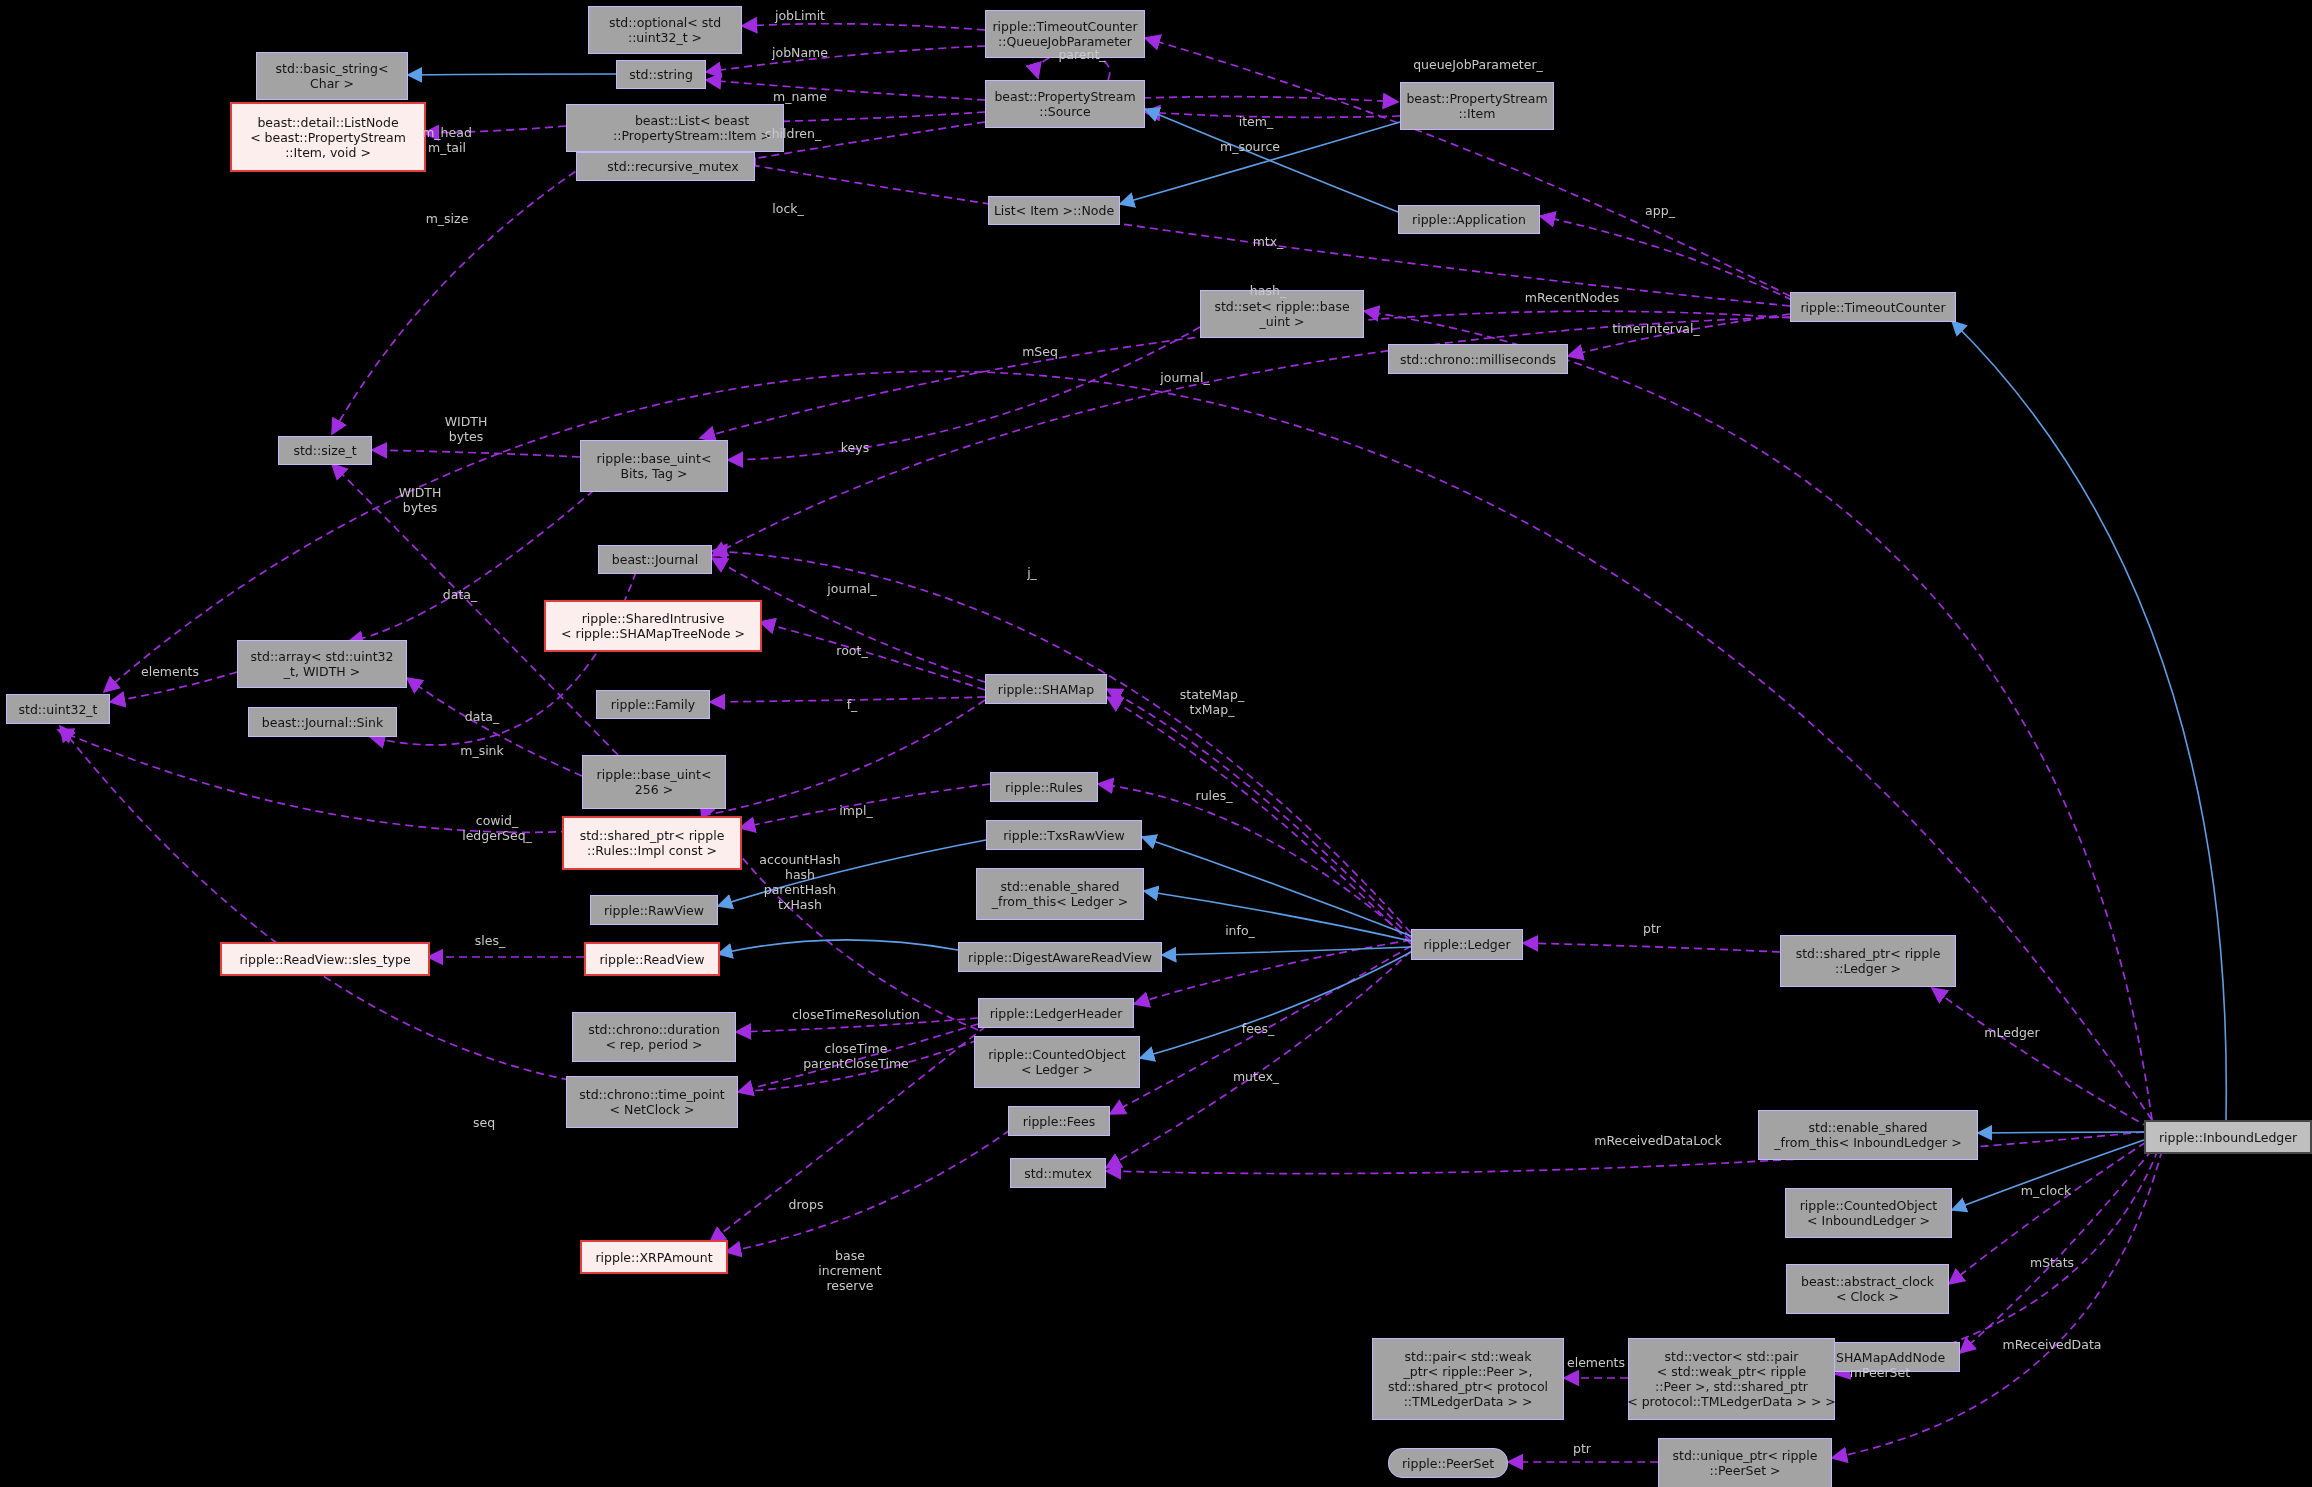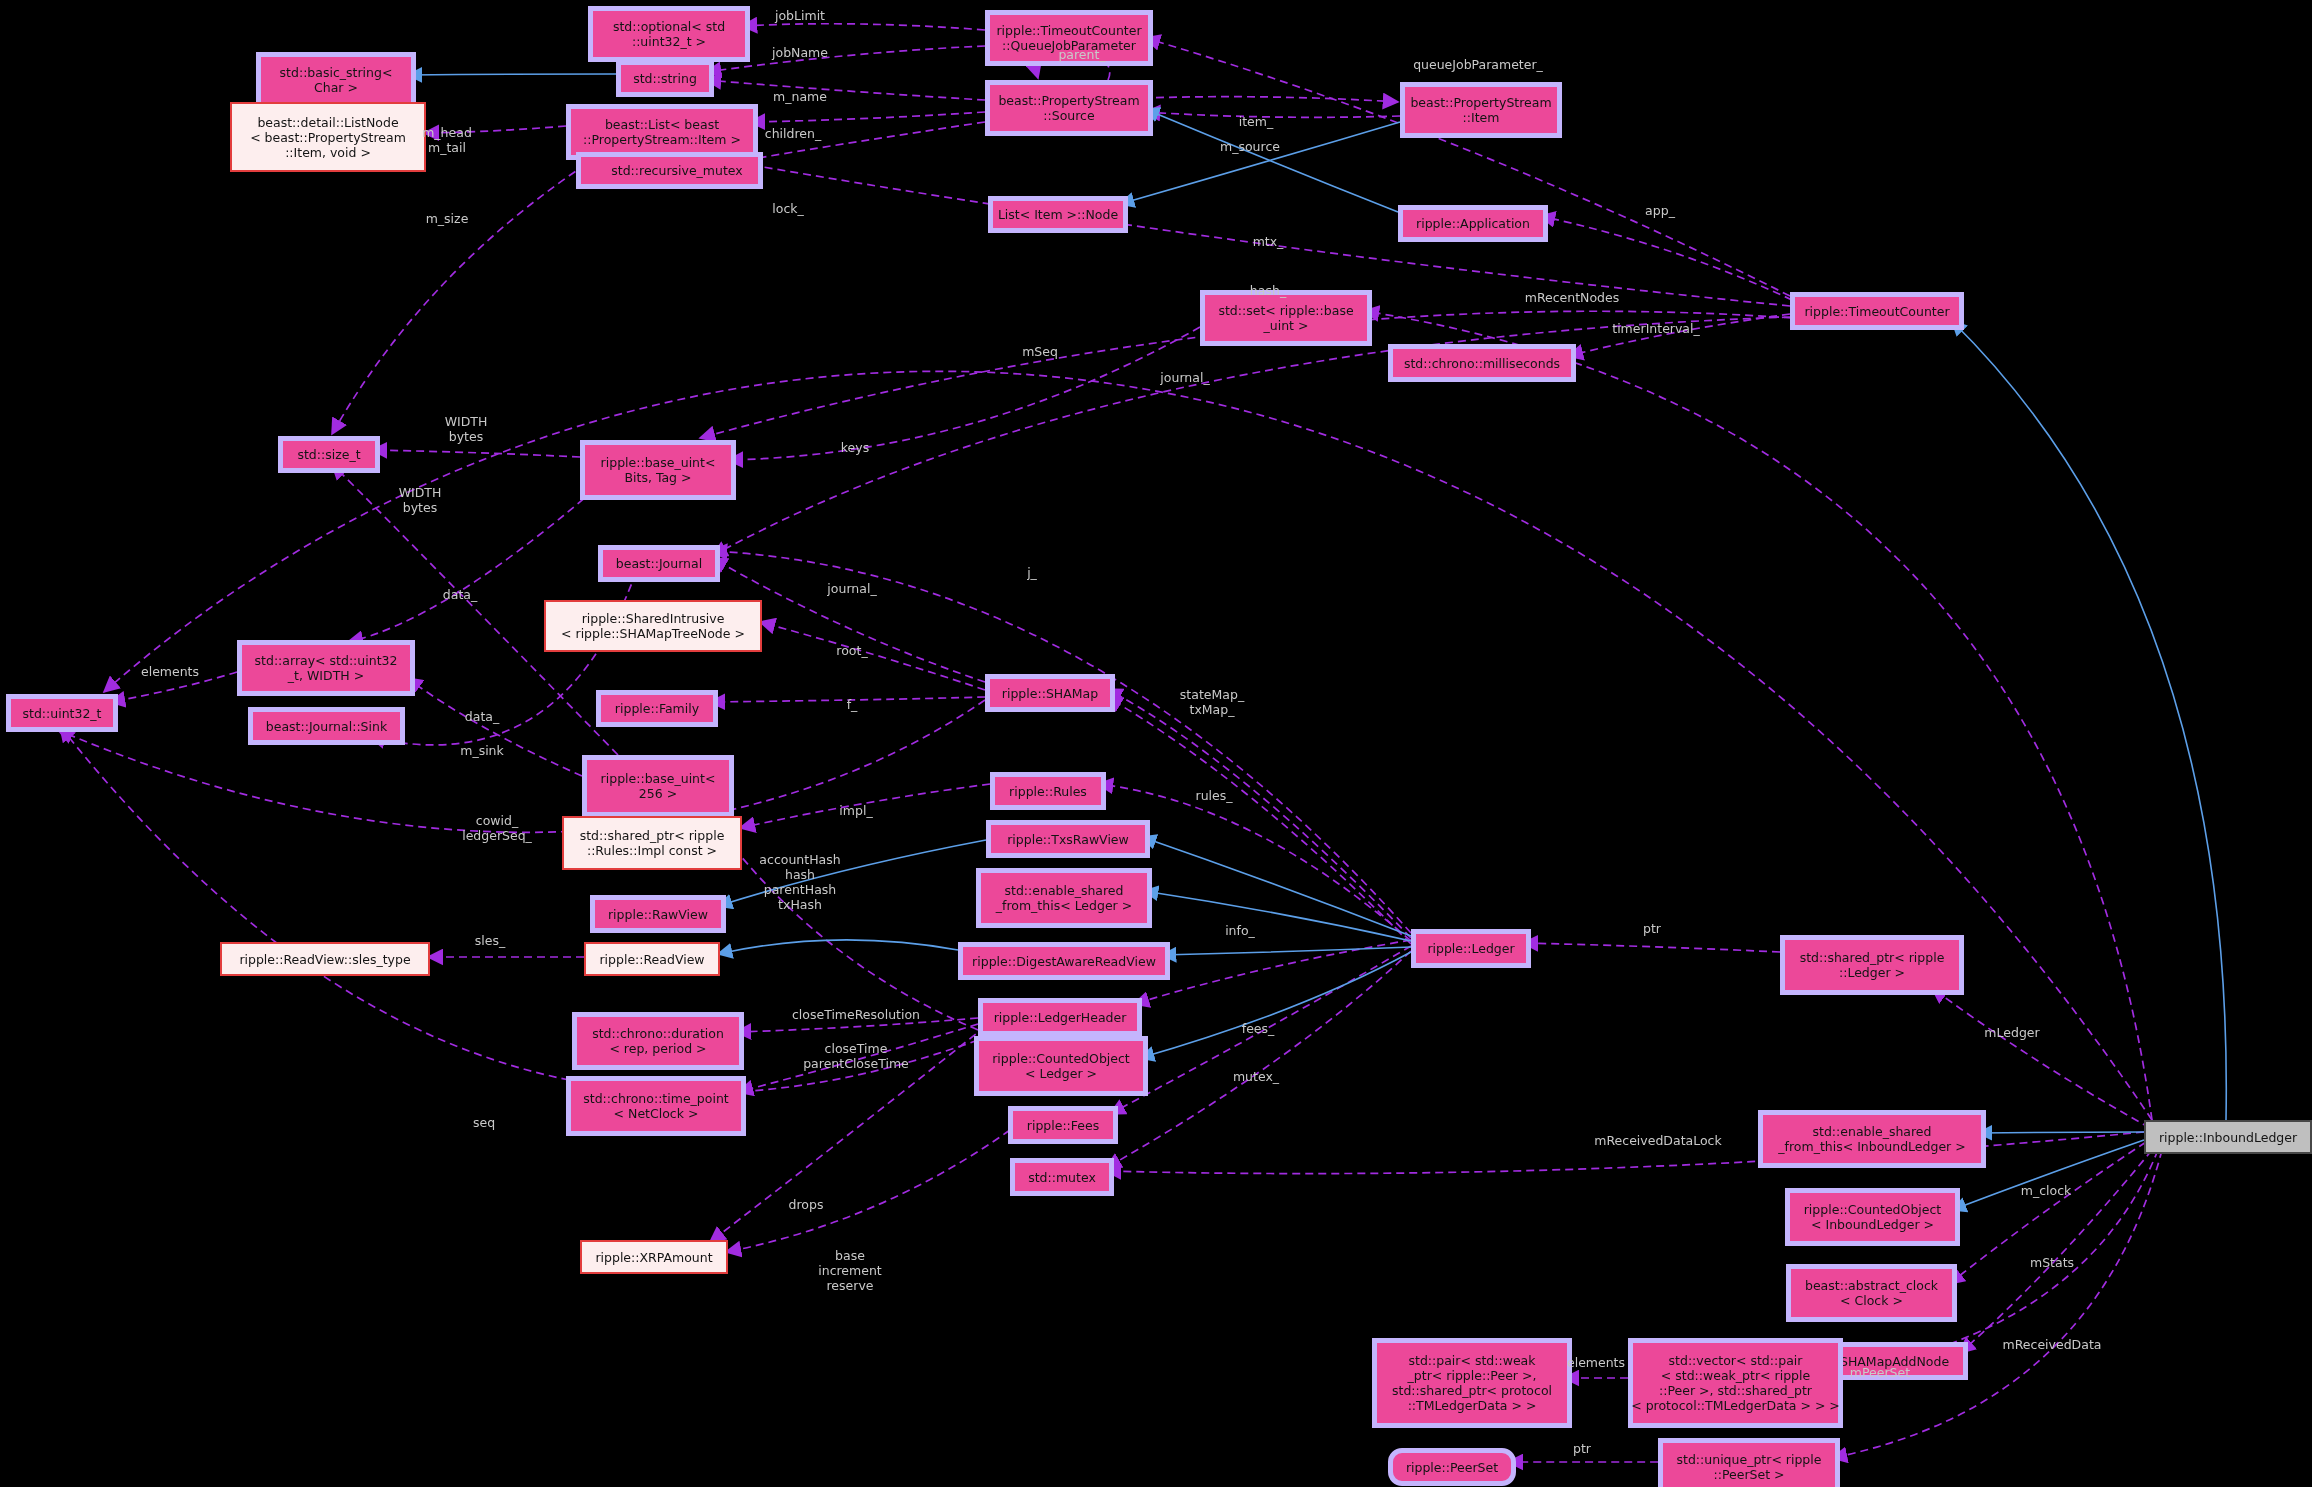--- a/index.html
+++ b/index.html
@@ -1,20 +1,20 @@
 <!DOCTYPE html>
 <html><head>
 <meta charset="utf-8">
 <style>
   html,body{margin:0;padding:0;background:#000;}
   .canvas{position:relative;width:2312px;height:1487px;background:#000;overflow:hidden;
           font-family:"DejaVu Sans",sans-serif;}
   .canvas svg{position:absolute;left:0;top:0;width:2312px;height:1487px;}
   .node{position:absolute;display:flex;flex-direction:column;justify-content:center;align-items:center;
-        background:#ec4899;border:5px solid #c4b5fd;color:#141414;
+        background:#a3a3a3;border:1px solid #c4b5fd;color:#141414;
         font-size:12.5px;line-height:15px;text-align:center;white-space:nowrap;z-index:2;}
   .node.r{border:2px solid #e23d3d;background:#fdeeee;}
   .node.m{background:#bfbfbf;border:2px solid #474747;}
   .edge-label{position:absolute;transform:translate(-50%,-50%);color:#c9c9c9;
         font-size:12.5px;line-height:15px;text-align:center;white-space:nowrap;z-index:3;}
   path.p{stroke:#a12ce0;fill:none;stroke-width:1.7;stroke-dasharray:8 5;}
   path.b{stroke:#5c9fe8;fill:none;stroke-width:1.6;}
 </style>
 </head>
 <body>
@@ -119,21 +119,21 @@
       </div>
       <div class="node" style="left: 1400px; top: 82px; width: 152px; height: 46px;">
         <div>beast::PropertyStream</div>
         <div>::Item</div>
       </div>
       <div class="node r" style="left: 230px; top: 102px; width: 192px; height: 66px;">
         <div>beast::detail::ListNode</div>
         <div>&lt; beast::PropertyStream</div>
         <div>::Item, void &gt;</div>
       </div>
-      <div class="node" style="left: 566px; top: 104px; width: 182px; height: 46px;">
+      <div class="node" style="left: 566px; top: 104px; width: 182px; height: 46px; padding-left: 34px;">
         <div>beast::List&lt; beast</div>
         <div>::PropertyStream::Item &gt;</div>
       </div>
       <div class="node" style="left: 988px; top: 196px; width: 130px; height: 27px;">
         <div>List&lt; Item &gt;::Node</div>
       </div>
       <div class="node" style="left: 1398px; top: 205px; width: 140px; height: 27px;">
         <div>ripple::Application</div>
       </div>
       <div class="node" style="left: 576px; top: 152px; width: 162px; height: 27px; padding-left: 15px;">

